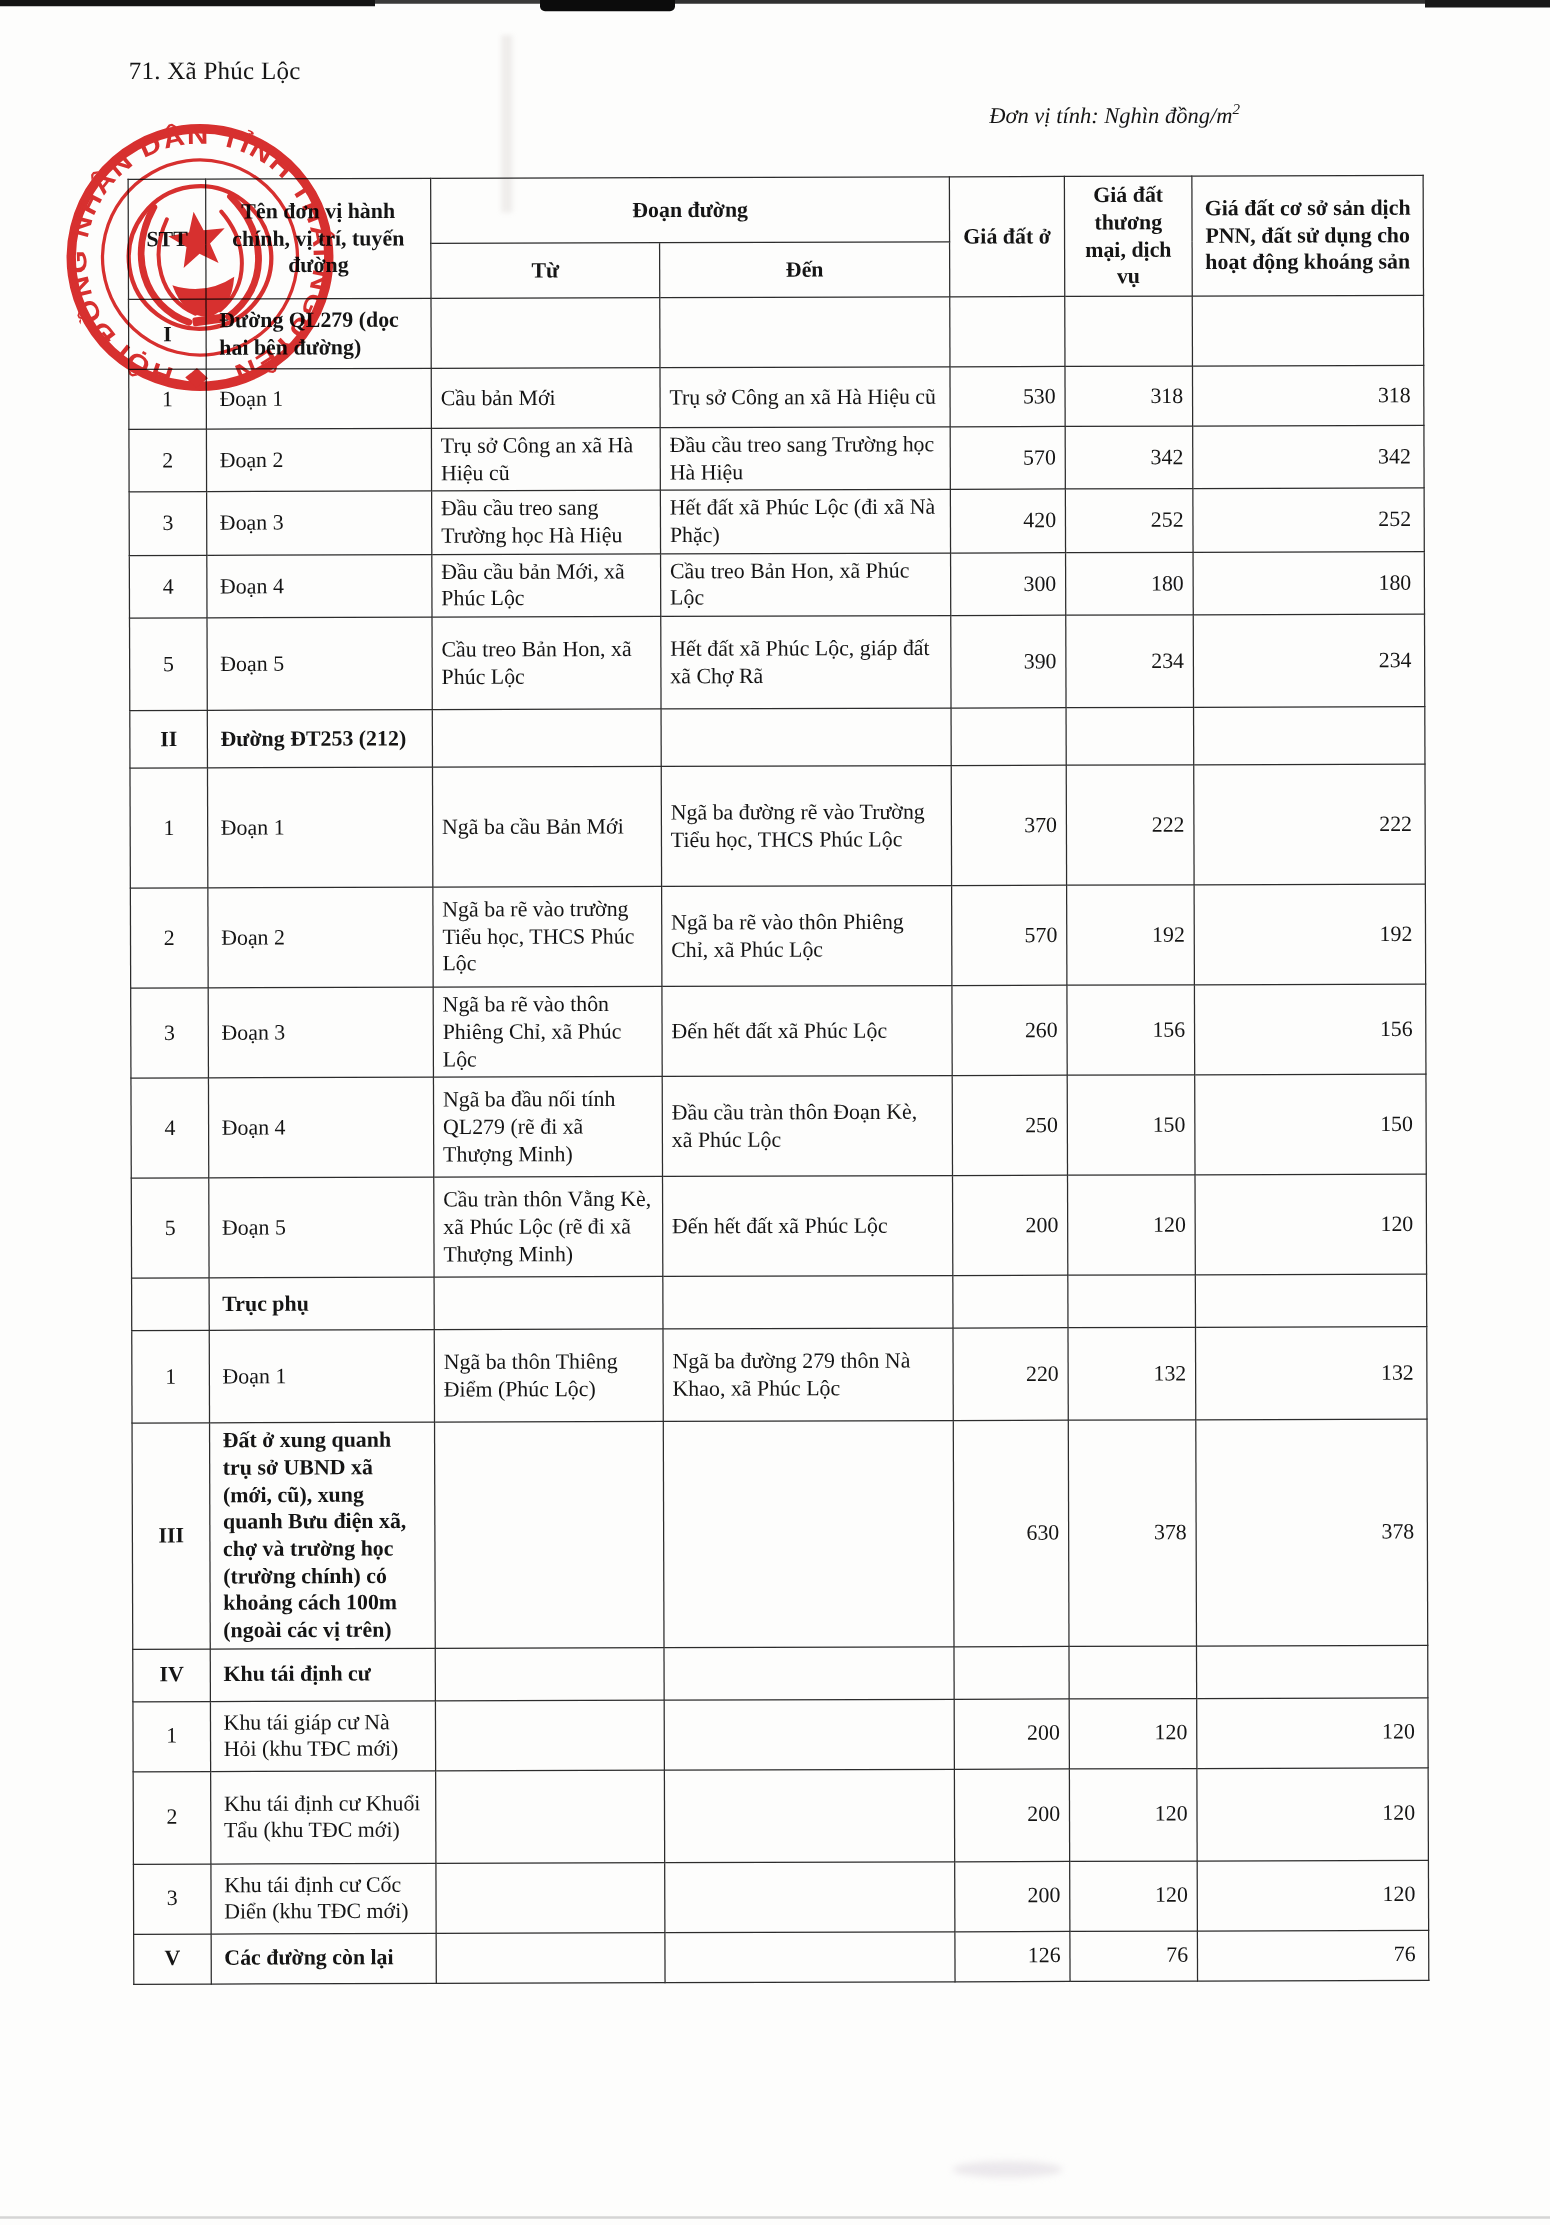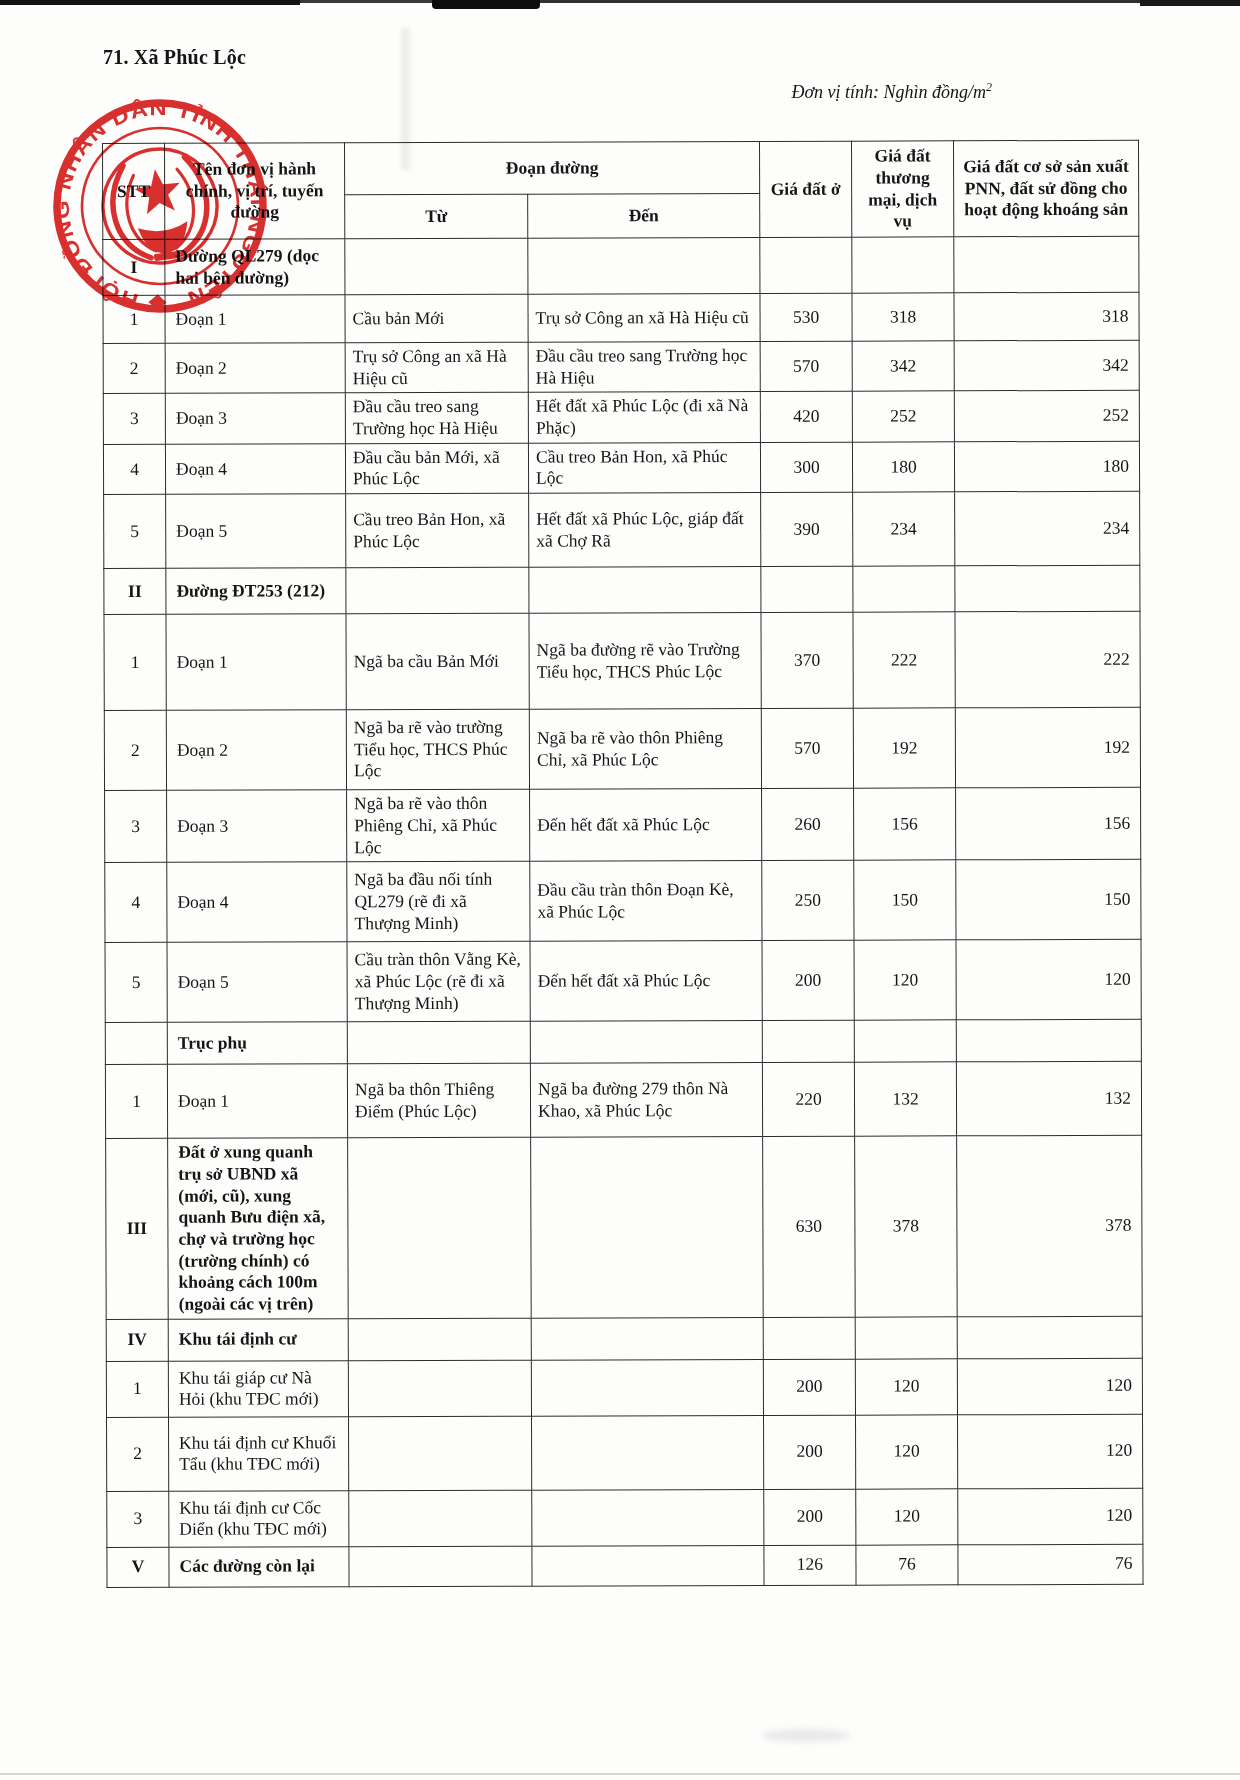--- a/index.html
+++ b/index.html
@@ -4,21 +4,21 @@
 <style>
   html,body{margin:0;padding:0;}
   body{
     width:1240px;height:1780px;position:relative;overflow:hidden;
     background:#fdfdfc;color:#151515;
     font-family:"Liberation Serif","DejaVu Serif",serif;
   }
   .artifact{position:absolute;pointer-events:none;}
   .title{
     position:absolute;left:103px;top:46px;
-    font-size:20px;font-weight:bold;letter-spacing:.2px;text-align:center;
+    font-size:20px;font-weight:normal;letter-spacing:.2px;text-align:center;
   }
   .unit-note{
     position:absolute;right:248px;top:80px;
     font-size:18px;font-style:italic;
   }
   .unit-note sup{font-size:12px;}
   .table-wrap{
     position:absolute;left:102px;top:143px;
     transform:rotate(-0.18deg);transform-origin:top left;
   }
@@ -28,21 +28,21 @@
   }
   th,td{
     border:1.9px solid #2c2c2c;
     padding:3px 7px;vertical-align:middle;
     overflow:hidden;
   }
   thead th{font-weight:bold;text-align:center;padding:2px 5px;}
   .c-stt{text-align:center;}
   .c-name{text-align:left;padding-left:10px;}
   .c-from,.c-to{text-align:left;}
-  .c-price_o,.c-price_tm{text-align:center;}
+  .c-price_o,.c-price_tm{text-align:right;}
   .c-price_pnn{text-align:right;padding-right:10px;}
   tr.section .c-stt,tr.section .c-name{font-weight:bold;}
   .stamp{
     position:absolute;left:47px;top:93px;width:226px;height:226px;
     mix-blend-mode:multiply;opacity:.93;pointer-events:none;
   }
   .smudge{
     position:absolute;left:762px;top:1729px;width:88px;height:13px;
     background:rgba(196,186,198,.30);border-radius:50%;filter:blur(3px);
   }
@@ -82,21 +82,21 @@
         <col style="width:102px">
         <col style="width:185px">
     </colgroup>
     <thead>
       <tr style="height:52px">
         <th rowspan="2">STT</th>
         <th rowspan="2">Tên đơn vị hành chính, vị trí, tuyến đường</th>
         <th colspan="2">Đoạn đường</th>
         <th rowspan="2">Giá đất ở</th>
         <th rowspan="2">Giá đất thương mại, dịch vụ</th>
-        <th rowspan="2">Giá đất cơ sở sản xuất PNN, đất sử đồng cho hoạt động khoáng sản</th>
+        <th rowspan="2">Giá đất cơ sở sản dịch PNN, đất sử dụng cho hoạt động khoáng sản</th>
       </tr>
       <tr style="height:44px">
         <th>Từ</th>
         <th>Đến</th>
       </tr>
     </thead>
     <tbody>
         <tr class="section" style="height: 56px;">
           <td class="c-stt">I</td>
           <td class="c-name">Đường QL279 (dọc hai bên đường)</td>

